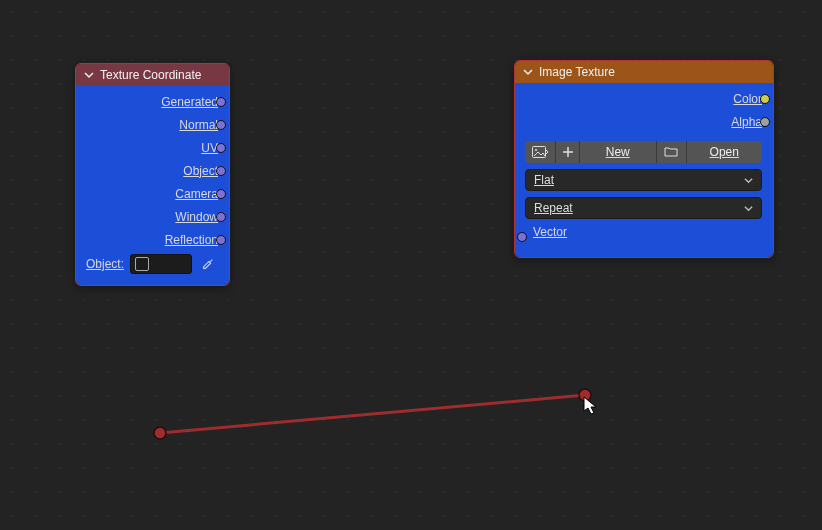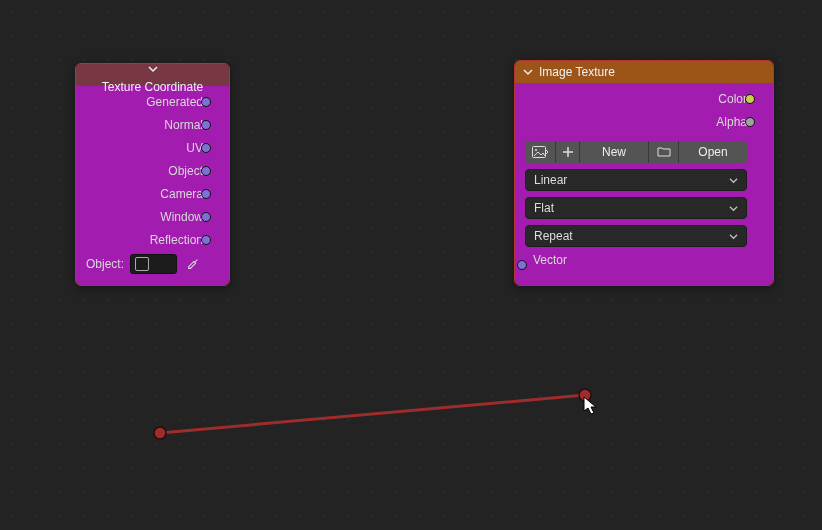--- a/index.html
+++ b/index.html
@@ -24,25 +24,26 @@
   }
   .node-header {
     height: 22px;
     display: flex;
     align-items: center;
     padding: 0 8px;
     font-size: 12px;
     color: #f2f2f2;
     gap: 6px;
   }
-  .hdr-maroon { background: #773844; flex-direction: column; }
+  .hdr-maroon { background: #773844; }
   .hdr-orange { background: #9c5418; align-items: center; }
   .node-body {
-    background: #a21caf;
-    padding: 4px 16px 8px 0;
+    background: #1d4ed8;
+    padding: 4px 1px 8px 0;
+    text-decoration: underline;
   }
   .out-row {
     display: flex;
     align-items: center;
     justify-content: flex-end;
     height: 23px;
     padding: 0 10px 0 10px;
     gap: 8px;
     position: relative;
   }
@@ -264,28 +265,20 @@
         <svg width="14" height="12" viewBox="0 0 14 12">
             <path d="M1 2 H5 L6 3 H13 V10 H1 Z" fill="none" stroke="#ddd"></path>
           </svg>
       </div>
       <div class="tb-open">
         <span>Open</span>
       </div>
     </div>
 
     <div class="dropdown">
-      <span>Linear</span>
-      <span class="chev">
-        <svg width="9" height="9" viewBox="0 0 10 10">
-            <path d="M1 3 L5 7 L9 3" stroke="#bbb" stroke-width="1.5" fill="none"></path>
-          </svg>
-      </span>
-    </div>
-    <div class="dropdown">
       <span>Flat</span>
       <span class="chev">
         <svg width="9" height="9" viewBox="0 0 10 10">
             <path d="M1 3 L5 7 L9 3" stroke="#bbb" stroke-width="1.5" fill="none"></path>
           </svg>
       </span>
     </div>
     <div class="dropdown">
       <span>Repeat</span>
       <span class="chev">

